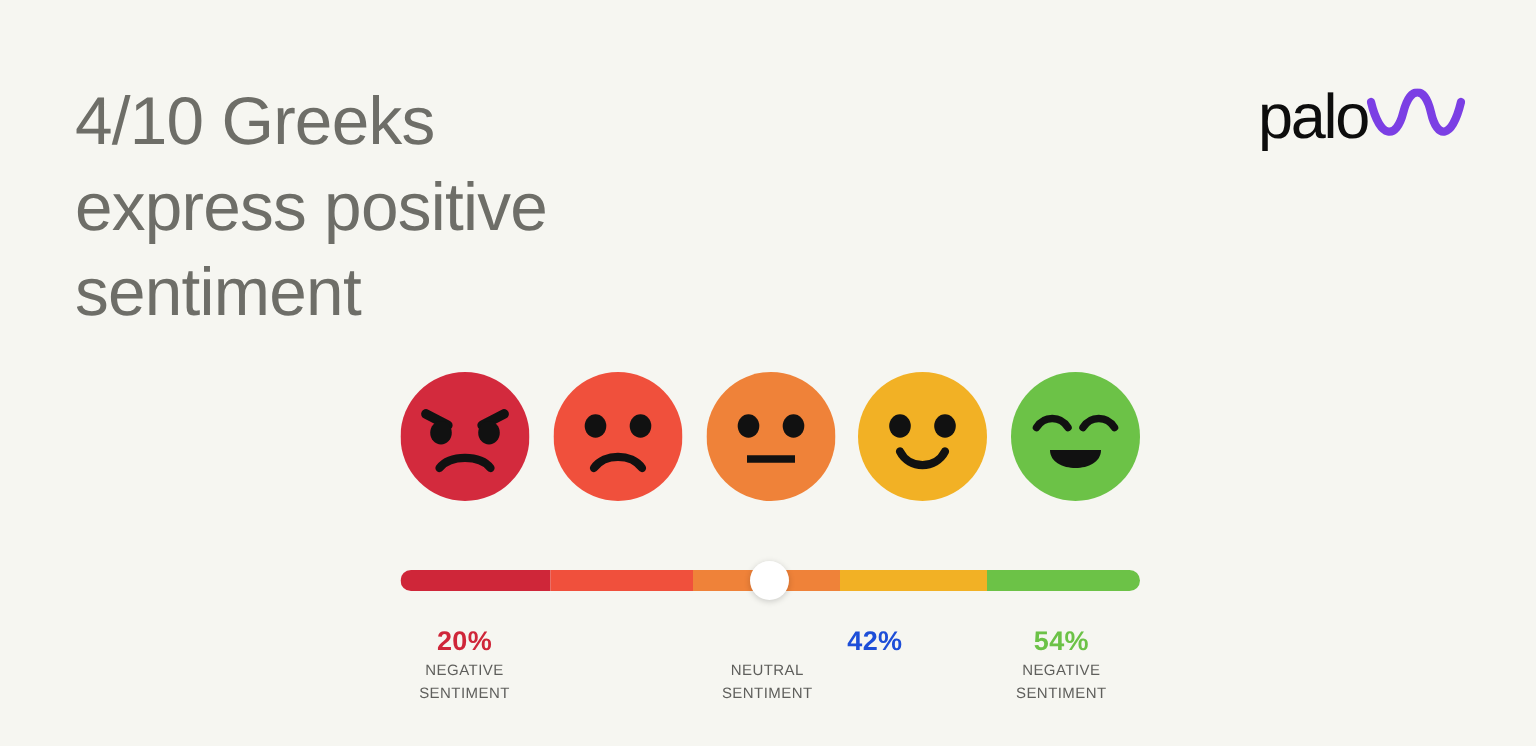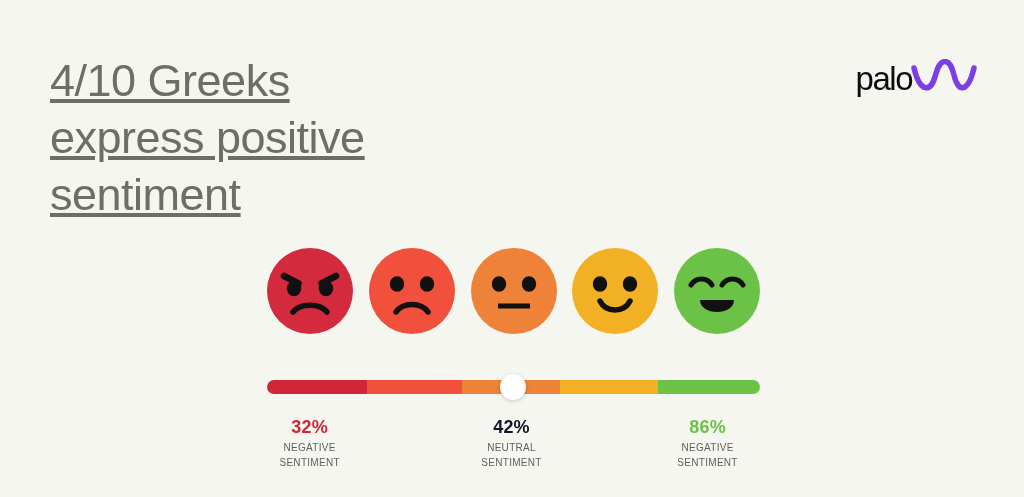--- a/index.html
+++ b/index.html
@@ -32,21 +32,21 @@
   
   .logo {
     position: absolute;
     right: 48px;
     top: 52px;
     height: 52px;
     display: flex;
     align-items: center;
   }
   .logo-text {
-    font-size: 33px;
+    font-size: 42px;
     font-weight: 400;
     letter-spacing: -1.5px;
     color: #0d0d0d;
     line-height: 1;
   }
   .logo-wave {
     display: inline-block;
     vertical-align: middle;
     margin: 0 -1px;
   }
@@ -123,21 +123,21 @@
     line-height: 15px;
     color: #5f5f5c;
     letter-spacing: 0.3px;
     white-space: pre-line;
     margin-top: 2px;
   }
 </style>
 </head>
 <body style="background: rgb(246, 246, 241);">
 
-<div class="headline" style="color: rgb(110, 110, 104); text-decoration: underline;">4/10 Greeks
+<div class="headline" style="color: rgb(110, 110, 104);">4/10 Greeks
 express positive
 sentiment</div>
 
 <div class="logo">
   <span class="logo-text" style="color: rgb(13, 13, 13);">palo</span>
   <span class="logo-wave">
     <svg width="66" height="34" viewBox="0 0 66 34" aria-hidden="true">
       <path d="M3 9 C 9 34, 20 34, 24.5 16 C 29 -2, 39 -2, 43 16 C 47 34, 57 34, 63 9" fill="none" stroke="#7b3fe4" stroke-width="5.5" stroke-linecap="round"></path>
     </svg>
   </span>
@@ -200,27 +200,27 @@
       <div class="seg" style="width: 19.3%; background: rgb(240, 80, 60);"></div>
       <div class="seg" style="width: 19.9%; background: rgb(239, 130, 57);"></div>
       <div class="seg" style="width: 19.9%; background: rgb(242, 177, 37);"></div>
       <div class="seg" style="width: 20.6%; background: rgb(108, 194, 71);"></div>
     </div>
   <div class="knob" style="left: 49.9%;"></div>
 </div>
 
 <div class="stats">
     <div class="stat" style="left: 14.6%;">
-      <div class="stat-pct" style="color: rgb(207, 38, 57);">32%</div>
+      <div class="stat-pct" style="color: rgb(207, 38, 57);">20%</div>
       <div class="stat-label">NEGATIVE
 SENTIMENT</div>
     </div>
     <div class="stat" style="left: 49.4%;">
-      <div class="stat-pct" style="color: #0f172a;">42%</div>
+      <div class="stat-pct" style="color: #1d4ed8; text-align: right;">42%</div>
       <div class="stat-label">NEUTRAL
 SENTIMENT</div>
     </div>
     <div class="stat" style="left: 83.2%;">
-      <div class="stat-pct" style="color: rgb(108, 194, 71);">86%</div>
+      <div class="stat-pct" style="color: rgb(108, 194, 71);">54%</div>
       <div class="stat-label">NEGATIVE
 SENTIMENT</div>
     </div>
   </div>
 
 </body></html>

